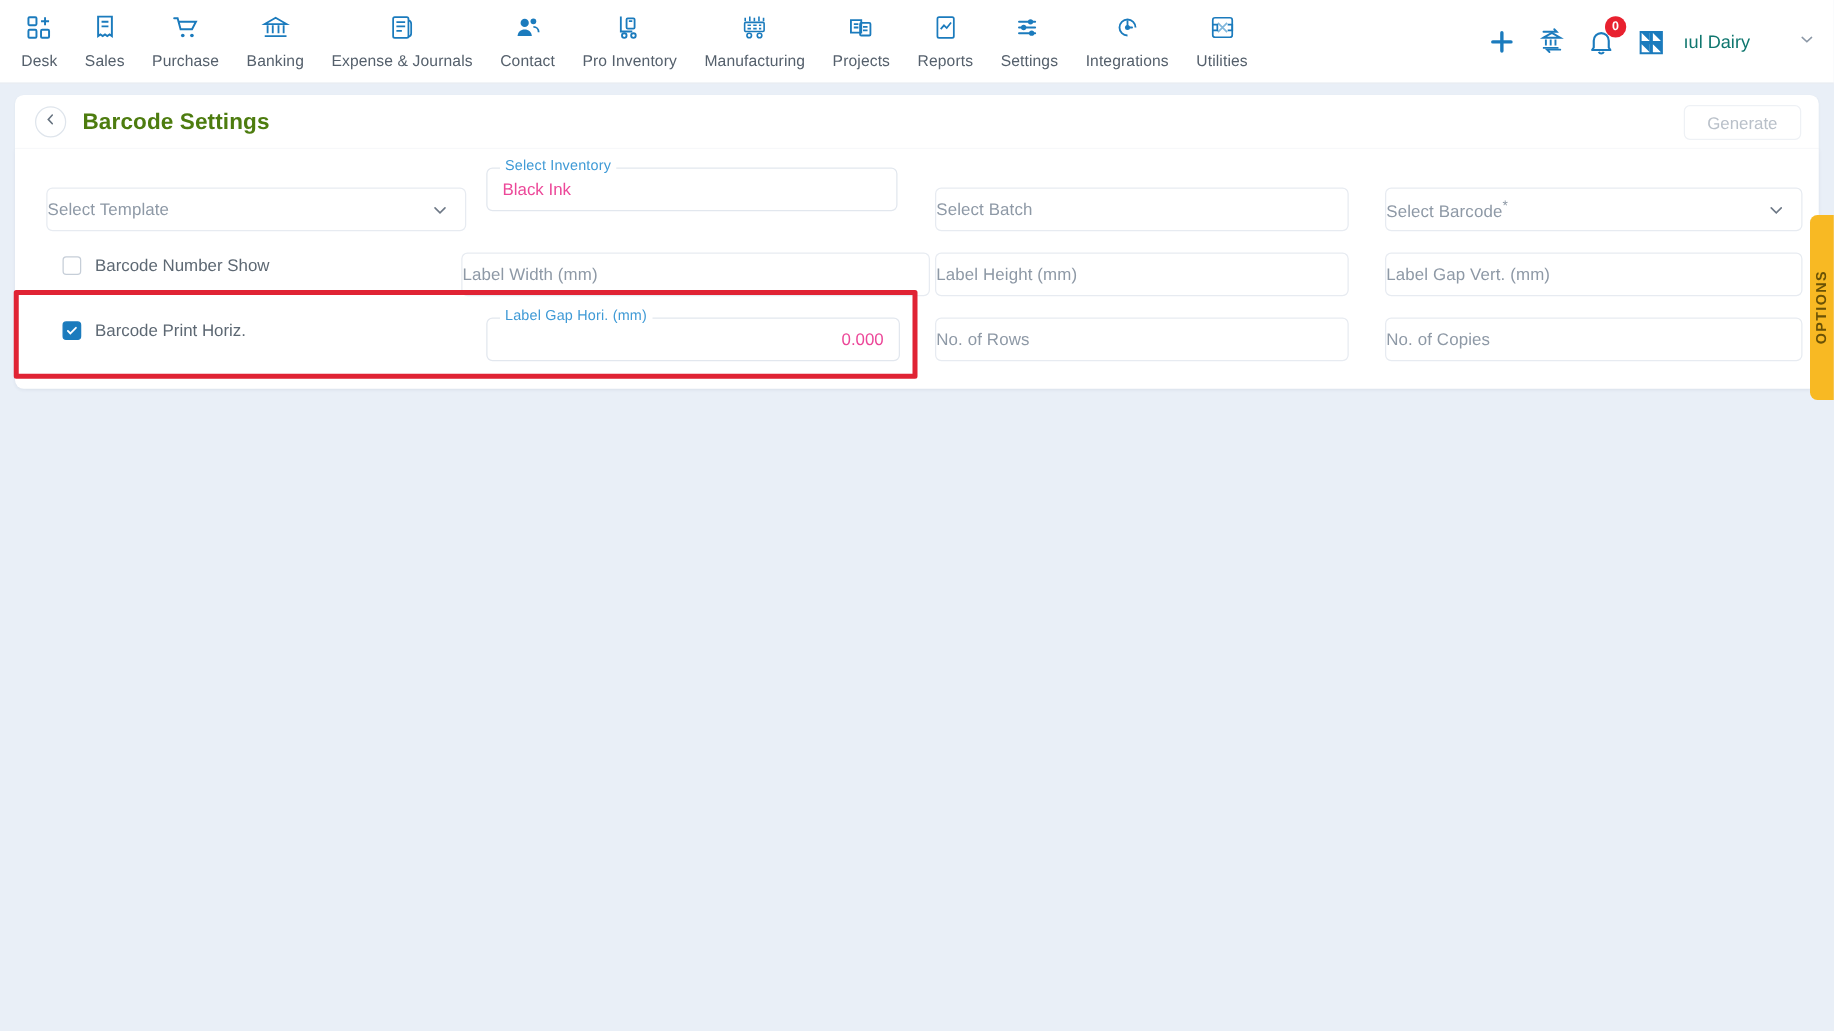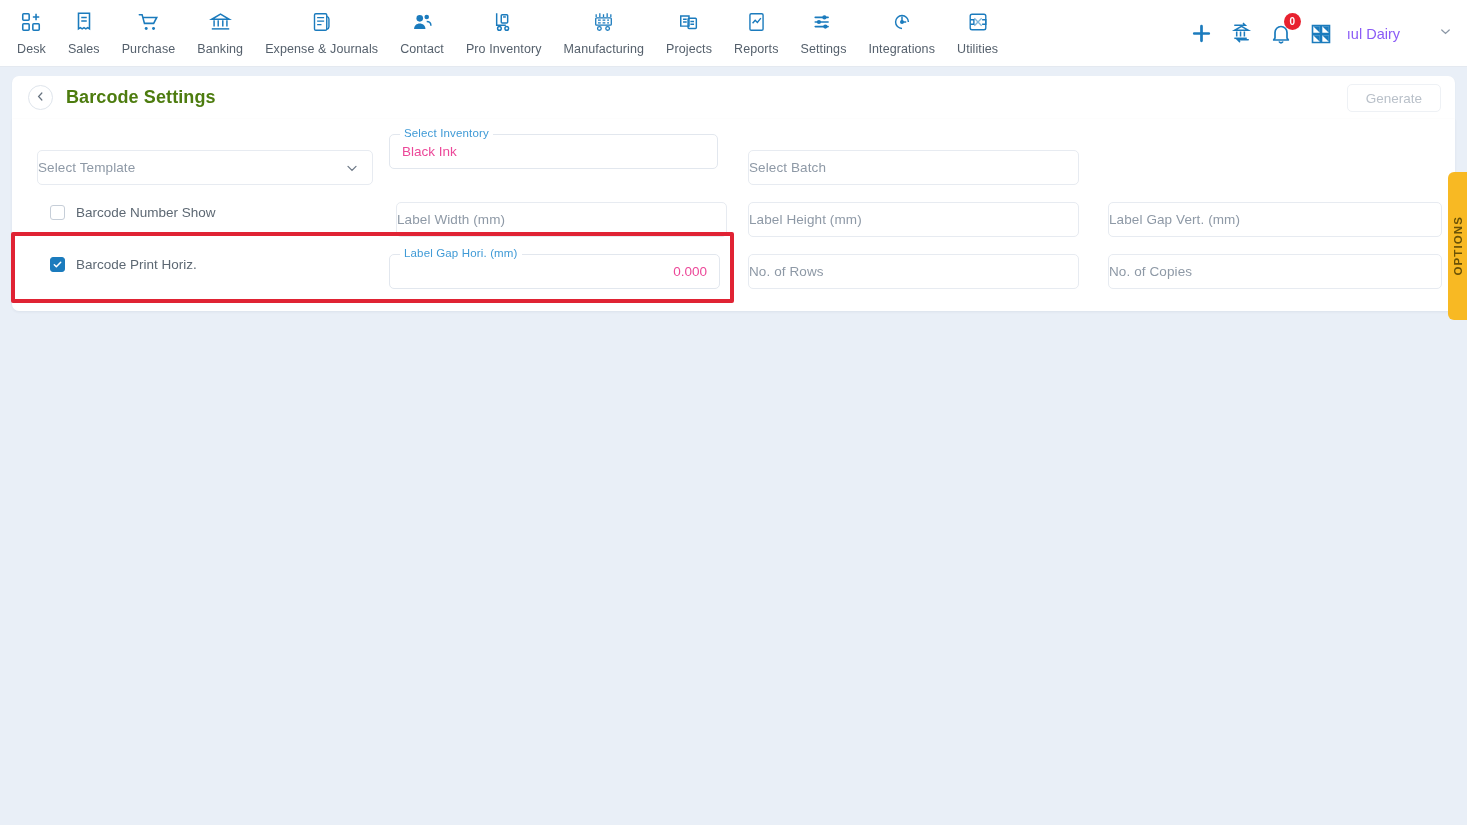--- a/index.html
+++ b/index.html
@@ -42,21 +42,21 @@
   }
   .nav-right .ricon { color: #1b7bbd; display: flex; align-items: center; cursor: pointer; position: relative; }
   .badge {
     position: absolute; top: -9px; right: -8px;
     background: #e8212f; color: #fff;
     width: 17px; height: 17px; border-radius: 50%;
     font-size: 10px; line-height: 17px; text-align: center;
     font-weight: 700;
   }
   .user-name {
-    font-size: 14.5px; color: #8b5cf6; white-space: nowrap;
+    font-size: 14.5px; color: #0f766e; white-space: nowrap;
     margin-left: -2px;
   }
   .caret-dn { color: #8b97a6; margin-left: 22px; cursor: pointer; }
 
   
   .pagehdr {
     position: absolute; left: 12px; top: 76px;
     width: 1443px; height: 43px;
     background: #ffffff;
     border-radius: 7px 7px 0 0;
@@ -404,27 +404,35 @@
 
     <div class="fld floating" style="left:377px; top:15px; width:329px;">
       <span class="flabel">Select Inventory</span>
       <span class="val">Black Ink</span>
     </div>
 
     <div class="fld" style="left:736px; top:31px; width:331px;">
       <span class="ph">Select Batch</span>
     </div>
 
+    <div class="fld" style="left:1096px; top:31px; width:334px;">
+      <span class="ph"><span>Select Barcode</span><span class="req">*</span></span>
+      <span class="chev">
+        <svg width="16" height="16" viewBox="0 0 24 24" fill="none" stroke="currentColor" stroke-width="1.9" stroke-linecap="round">
+          <path d="M6 9.5l6 6 6-6"></path>
+        </svg>
+      </span>
+    </div>
 
     <div class="cbrow" style="left:28px; top:86px;">
       <span class="cbox"></span>
       <span class="cblbl">Barcode Number Show</span>
     </div>
 
-    <div class="fld" style="left:384px; top:83px; width:331px;text-align:center;">
+    <div class="fld" style="left:357px; top:83px; width:375px;text-align:center;">
       <span class="ph">Label Width (mm)</span>
     </div>
 
     <div class="fld" style="left:736px; top:83px; width:331px;">
       <span class="ph">Label Height (mm)</span>
     </div>
 
     <div class="fld" style="left:1096px; top:83px; width:334px;">
       <span class="ph">Label Gap Vert. (mm)</span>
     </div>

